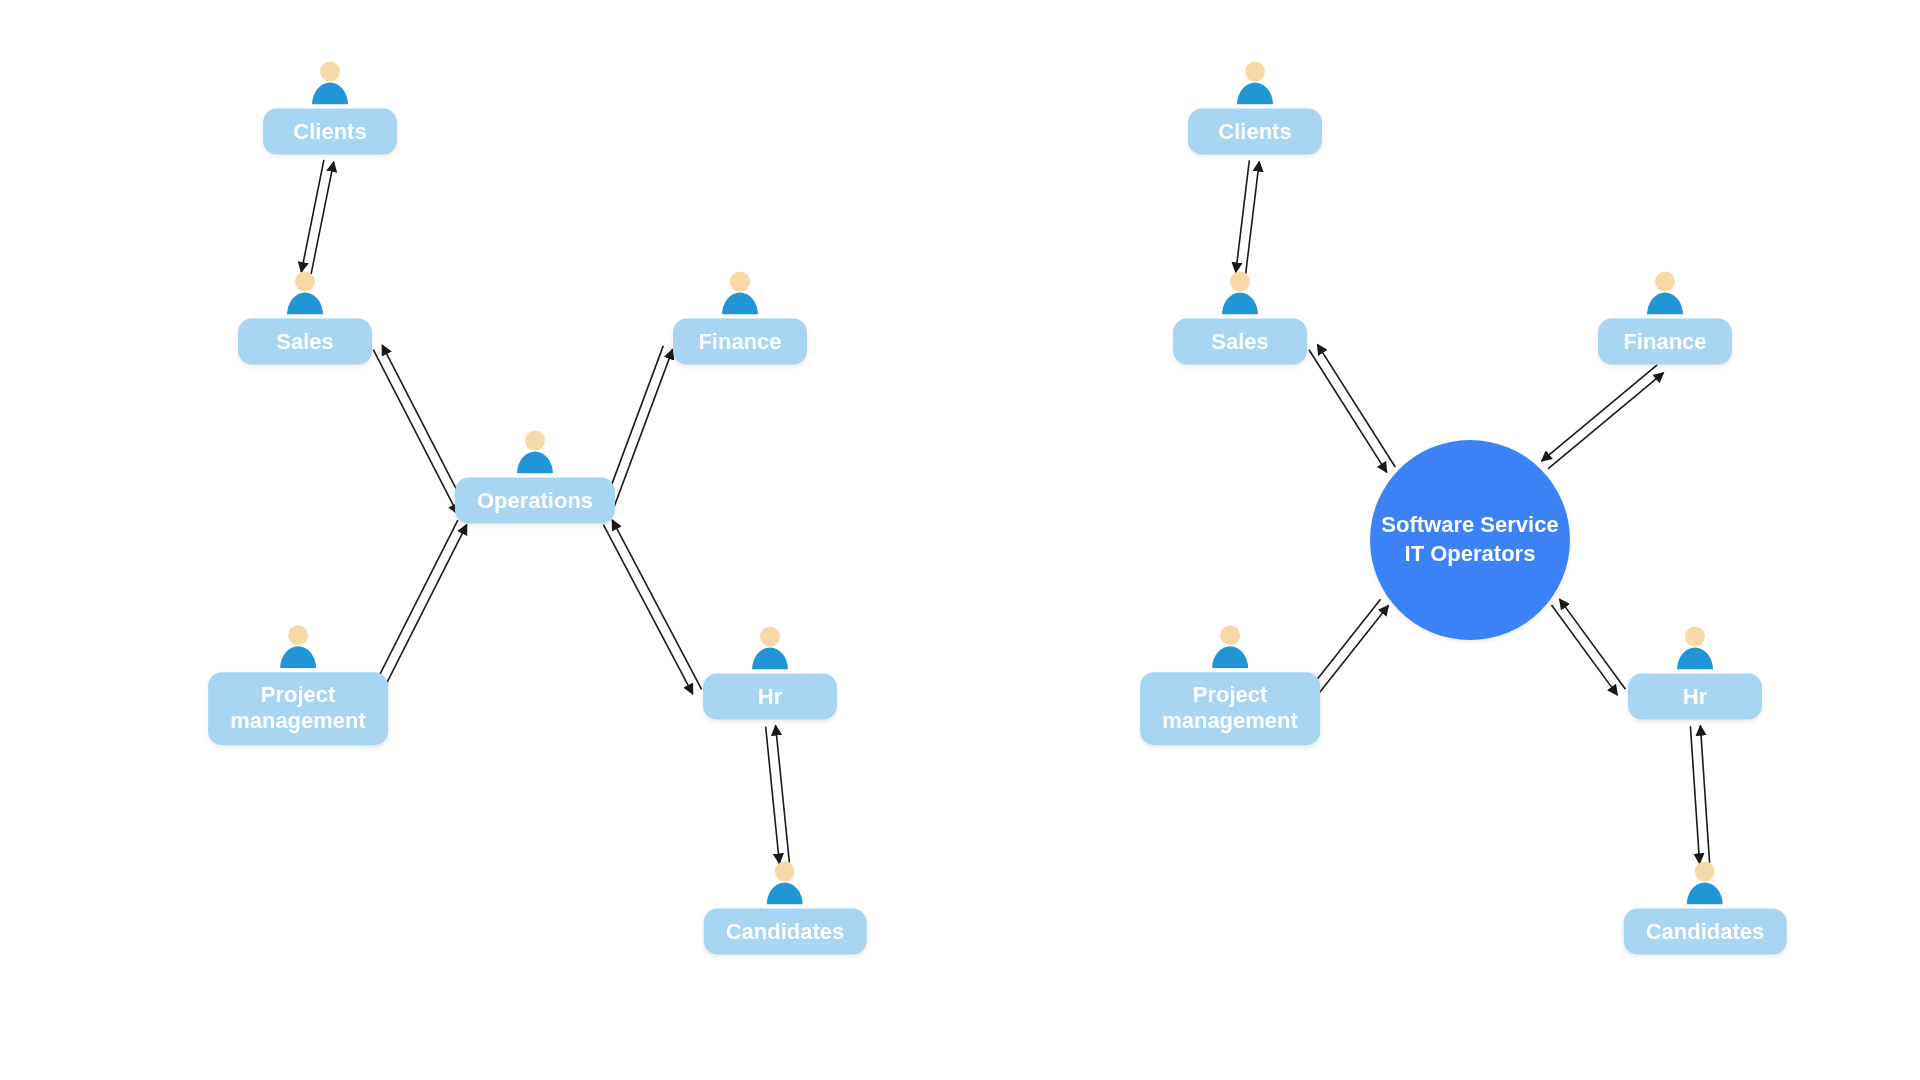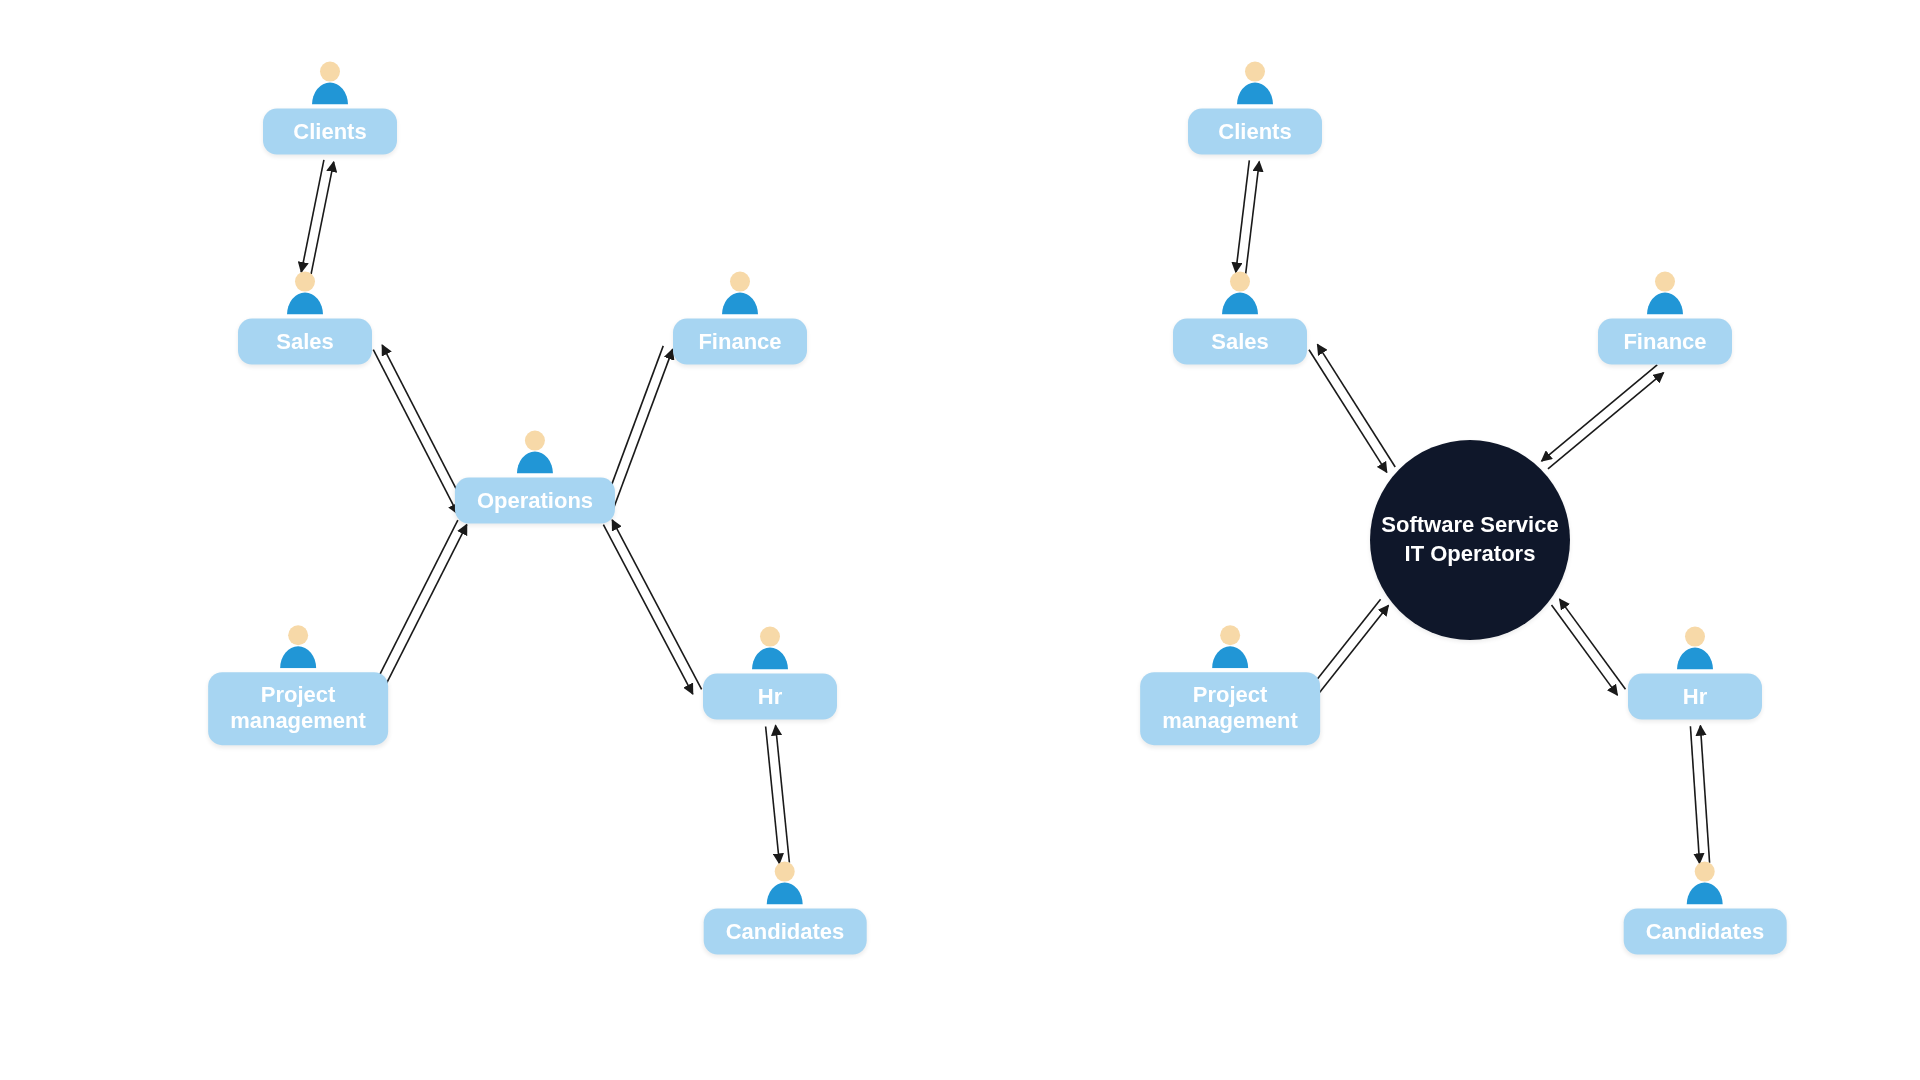--- a/index.html
+++ b/index.html
@@ -35,21 +35,21 @@
   .person-icon {
     width: 46px;
     height: 46px;
     margin-bottom: 4px;
   }
   .hub {
     position: absolute;
     width: 200px;
     height: 200px;
     border-radius: 50%;
-    background: #0f172a;
+    background: #3b82f6;
     color: #ffffff;
     font-weight: 700;
     font-size: 22px;
     display: flex;
     align-items: center;
     justify-content: flex-start;
     text-align: center;
     transform: translate(-50%, -50%);
     line-height: 1.3;
     box-shadow: 0 2px 4px rgba(0,0,0,0.08);

